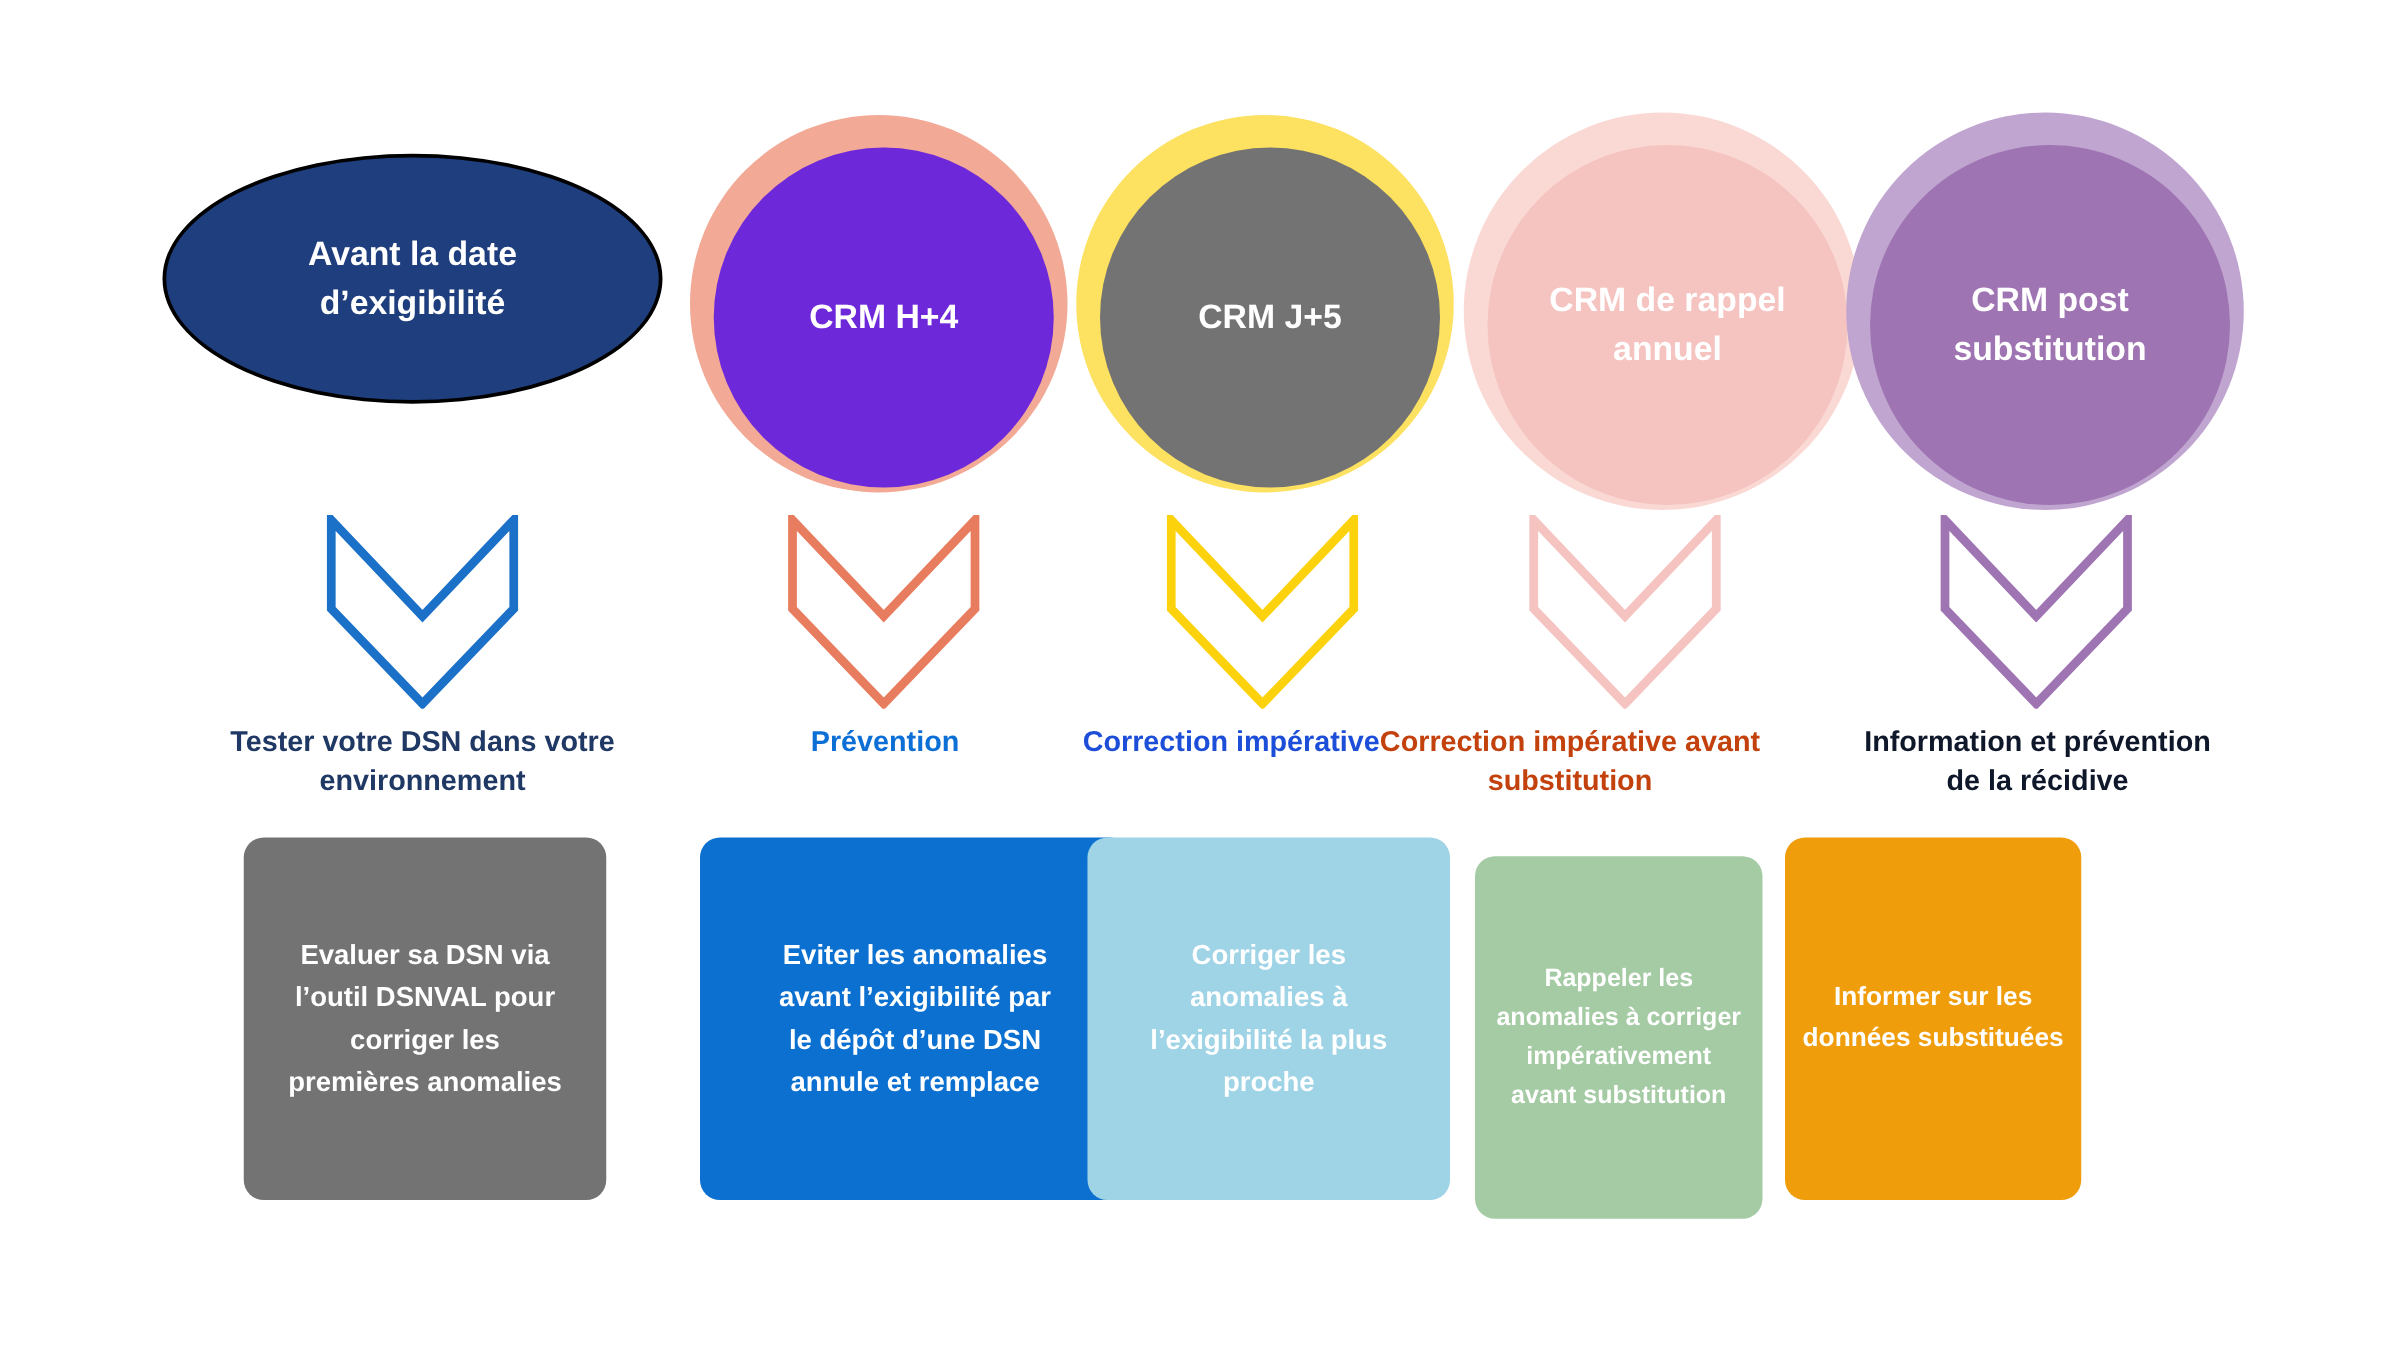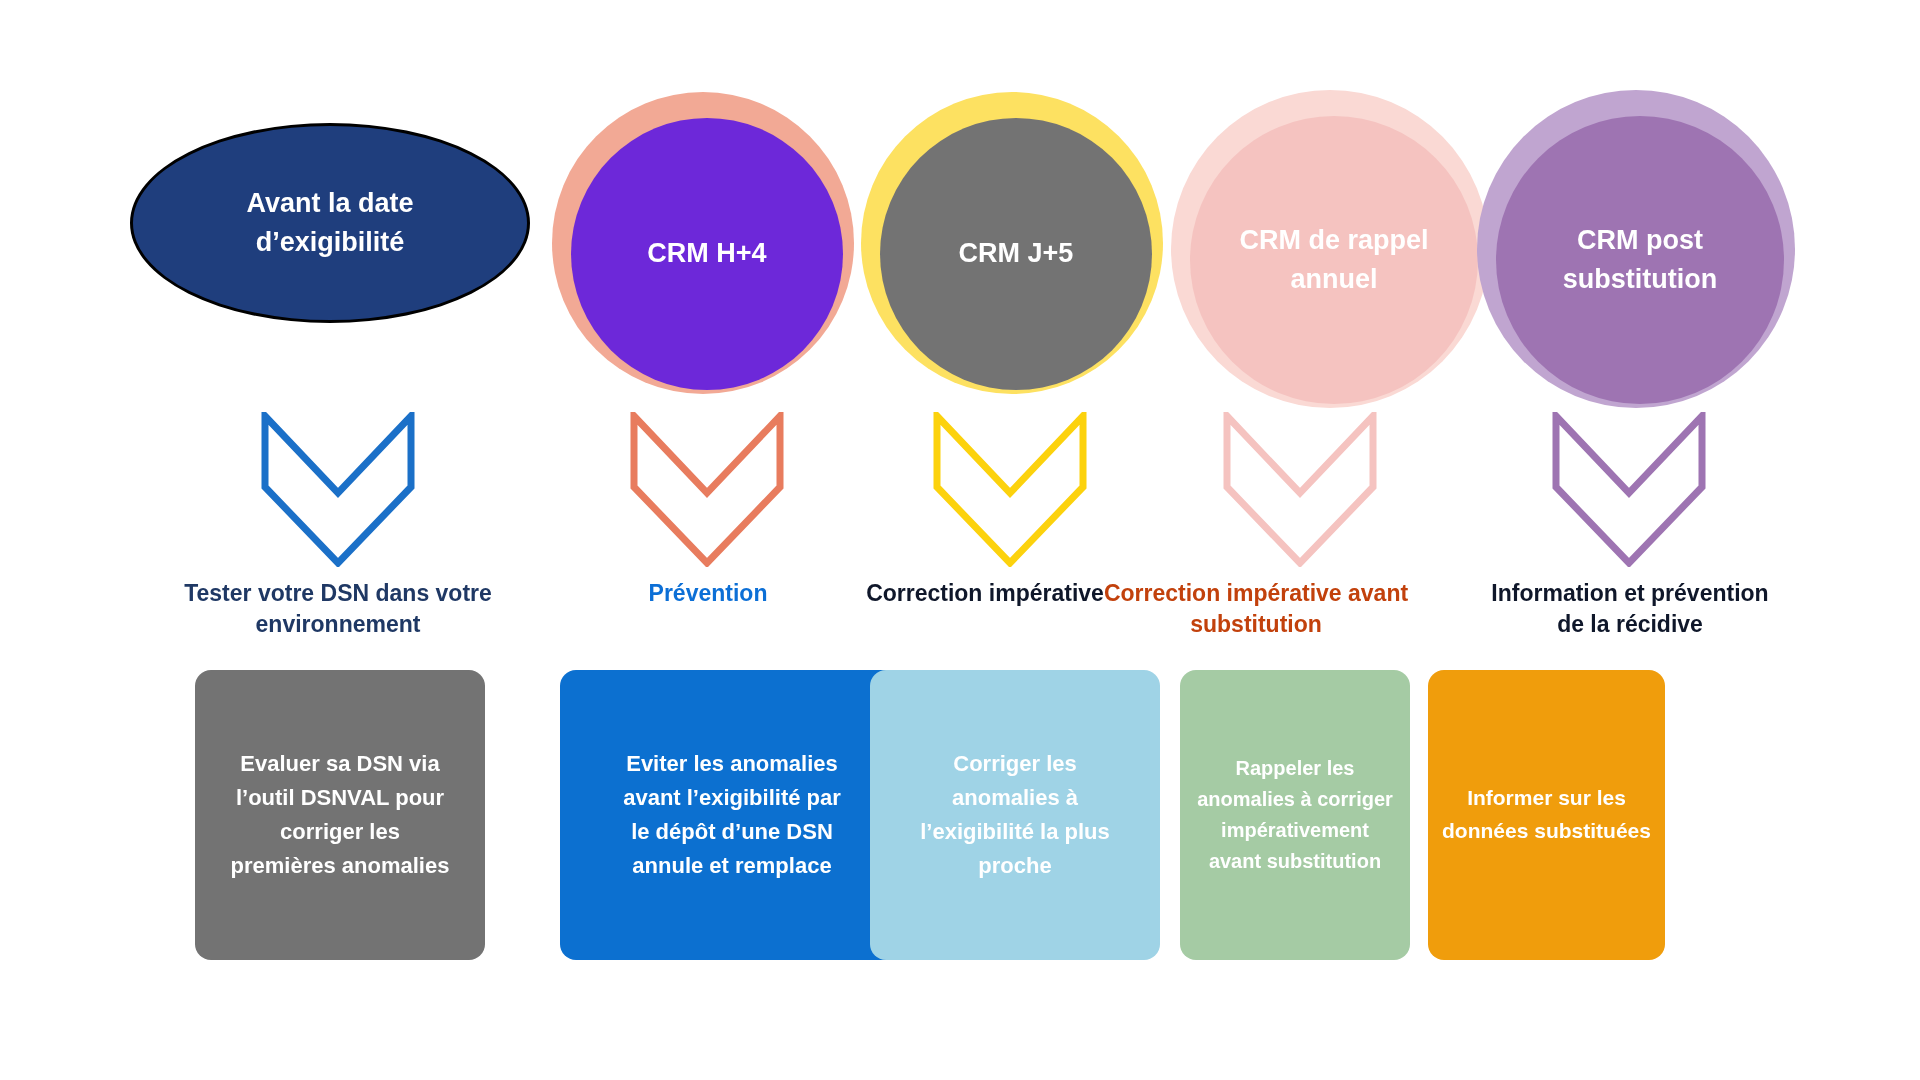--- a/index.html
+++ b/index.html
@@ -48,21 +48,21 @@
   .chevron.c4{left:1223px;}
   .chevron.c5{left:1552px;}
   .caption.c1{left:158px;}
   .caption.c2{left:528px;}
   .caption.c3{left:805px;}
   .caption.c4{left:1076px;}
   .caption.c5{left:1450px;}
   .box.c1{left:195px;width:290px;}
   .box.c2{left:560px;width:344px;}
   .box.c3{left:870px;width:290px;}
-  .box.c4{left:1180px;width:230px;font-size:20px;}
+  .box.c4{left:1180px;width:230px;font-size:20px;margin-top:15px;}
   .box.c5{left:1428px;width:237px;font-size:21px;}
 </style>
 </head>
 <body>
 
 <div class="canvas">
 
   <div class="ellipse" style="background: rgb(31, 62, 125);">Avant la date
 d’exigibilité</div>
   <div class="chevron c1" style="color: rgb(27, 112, 200);">
@@ -90,21 +90,21 @@
 le dépôt d’une DSN
 annule et remplace</div>
 
   <div class="halo c3" style="background: rgb(253, 225, 97);"></div>
   <div class="circle c3" style="background: #737373;">CRM J+5</div>
   <div class="chevron c3" style="color: rgb(252, 210, 13);">
     <svg viewBox="0 0 154 155" aria-hidden="true">
       <polygon points="4,4 77,81 150,4 150,75 77,151 4,75" fill="none" stroke="currentColor" stroke-width="7" stroke-linejoin="miter"></polygon>
     </svg>
   </div>
-  <div class="caption c3" style="color: #0f172a; text-align: center;">Correction impérative</div>
+  <div class="caption c3" style="color: #1d4ed8; text-align: center;">Correction impérative</div>
   <div class="box c3" style="background: rgb(159, 211, 230);">Corriger les
 anomalies à
 l’exigibilité la plus
 proche</div>
 
   <div class="halo c4" style="background: rgb(250, 217, 212);"></div>
   <div class="circle c4" style="background: rgb(245, 195, 192);">CRM de rappel
 annuel</div>
   <div class="chevron c4" style="color: rgb(245, 195, 192);">
     <svg viewBox="0 0 154 155" aria-hidden="true">

